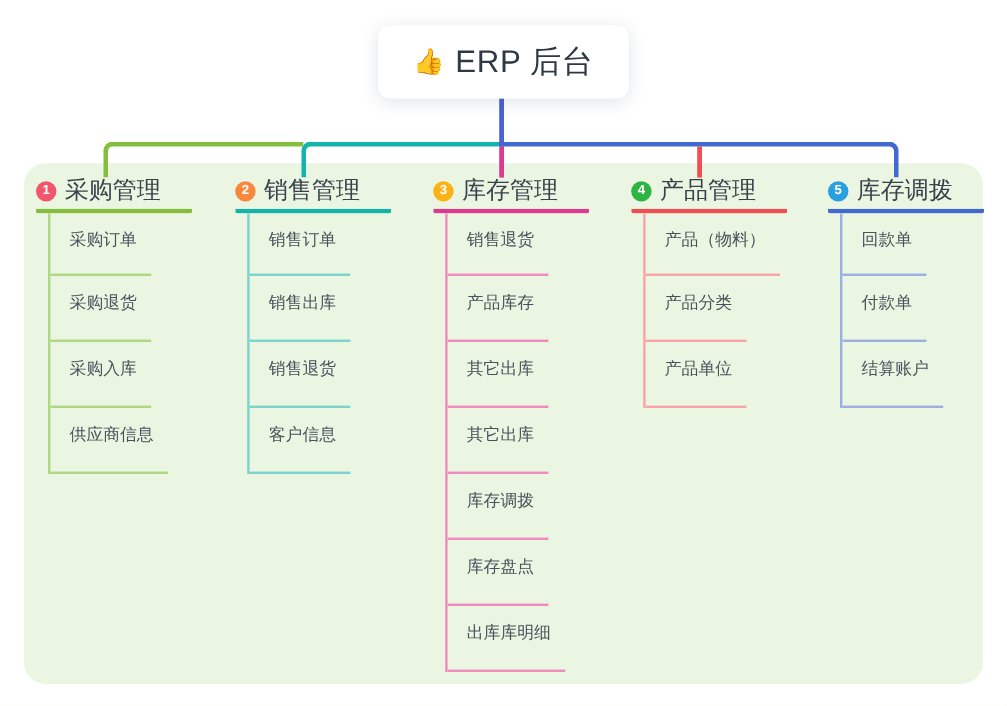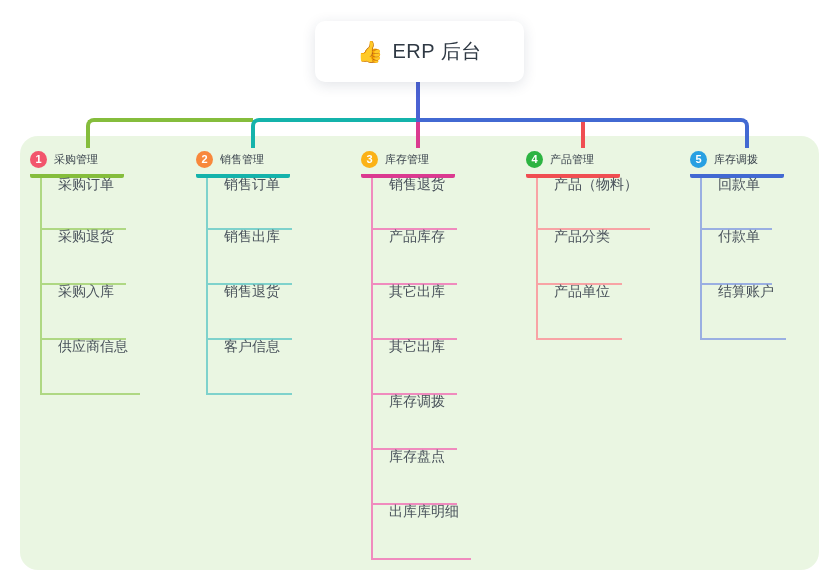--- a/index.html
+++ b/index.html
@@ -12,21 +12,21 @@
     position:absolute;left:20px;top:136px;width:799px;height:434px;
     border-radius:18px;background:#EAF6E2;
   }
   .root-card{
     position:absolute;left:315px;top:21px;width:209px;height:61px;
     background:#ffffff;border-radius:10px;
     box-shadow:0 3px 14px rgba(30,50,80,0.13);
     display:flex;align-items:center;justify-content:center;gap:9px;
   }
   .root-card .emoji{font-size:21px;line-height:1;}
-  .root-card .root-label{font-size:20px;color:#2F3944;letter-spacing:0.5px;}
+  .root-card .root-label{font-size:26px;color:#2F3944;letter-spacing:0.5px;}
 
   
   .elbow{position:absolute;box-sizing:border-box;border:0 solid transparent;}
   .elbow-left{border-left-width:4px;border-top-width:4px;border-top-left-radius:8px;}
   .elbow-right{border-right-width:4px;border-top-width:4px;border-top-right-radius:8px;}
   .tick{position:absolute;width:4px;}
   #elbow-1{left:86px;top:118px;width:167px;height:30px;}
   #elbow-2{left:251px;top:118px;width:168px;height:30px;}
   #elbow-5{left:417px;top:118px;width:332px;height:30px;}
   #tick-4{left:581px;top:122px;height:26px;}
@@ -39,28 +39,28 @@
     display:inline-flex;align-items:center;gap:7px;
     padding:0 26px 4px 0;border-bottom:4px solid var(--main);
     border-bottom-left-radius:2px;border-bottom-right-radius:2px;
     cursor:default;
   }
   .badge{
     width:17px;height:17px;border-radius:50%;background:var(--badge);
     color:#fff;font-size:11px;font-weight:bold;
     display:flex;align-items:center;justify-content:center;flex:0 0 auto;
   }
-  .title-text{font-size:11px;color:#39424C;white-space:nowrap;line-height:22px;}
+  .title-text{font-size:20px;color:#39424C;white-space:nowrap;line-height:22px;}
   .children{
     margin-left:10px;border-left:2px solid var(--light);width:max-content;
   }
   .child{
-    height:55px;display:flex;align-items:flex-start;width:max-content;
+    height:55px;display:flex;align-items:center;width:max-content;
     border-bottom:2px solid var(--light);
-    padding:0 12px 8px 16px;box-sizing:border-box;font-family:Liberation Mono, monospace;
+    padding:0 12px 8px 16px;box-sizing:border-box;
   }
   .child:first-child{height:52px;}
   .child span{font-size:14px;color:#49525B;white-space:nowrap;line-height:15px;}
   #branch-0{left:30px;}
   #branch-1{left:196px;}
   #branch-2{left:361px;}
   #branch-3{left:526px;}
   #branch-4{left:690px;}
 </style>
 </head>

